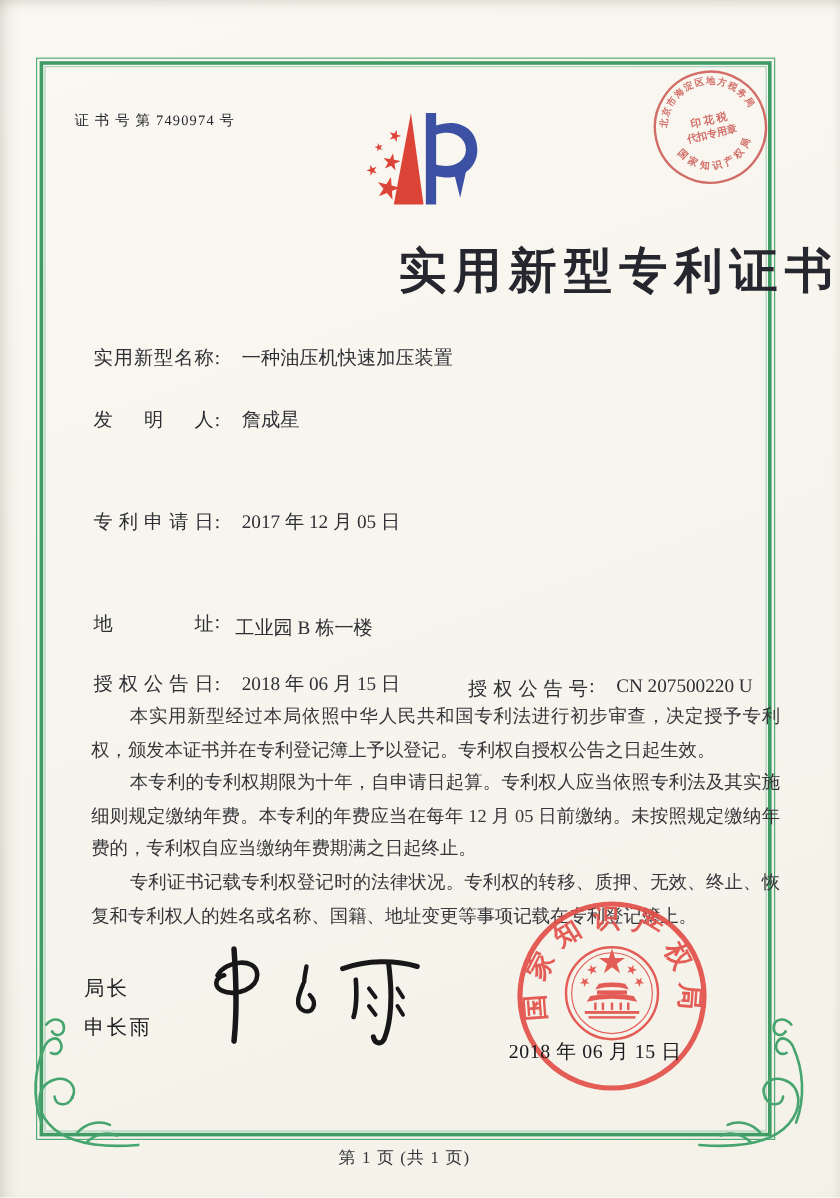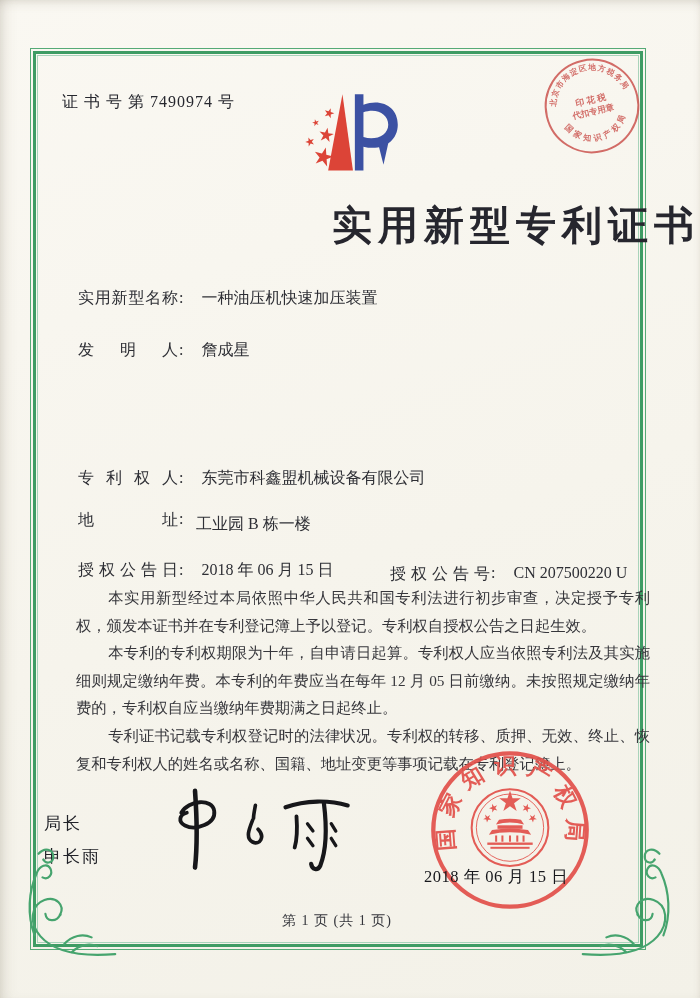--- a/index.html
+++ b/index.html
@@ -10,34 +10,34 @@
     color:#2e2f35;
     box-shadow:inset 12px 0 16px -12px rgba(100,90,70,.30),
                inset 0 10px 14px -11px rgba(100,90,70,.28),
                inset -6px 0 10px -8px rgba(100,90,70,.18);
   }
   
   .frame-outer{position:absolute;left:30px;top:48px;width:614px;height:900px;
     border:1.5px solid #55aa76;}
   .frame-mid{position:absolute;inset:2px;border:3px solid #3e9c64;}
   .frame-inner{position:absolute;inset:1px;border:1px solid #a9d3ba;}
-  .certno{position:absolute;left:62px;top:92px;font-size:16px;letter-spacing:1px;color:#26272e;}
+  .certno{position:absolute;left:62px;top:92px;font-size:12px;letter-spacing:1px;color:#26272e;}
   .title{position:absolute;left:0;top:198px;width:700px;text-align:right;
     font-size:40px;font-weight:bold;letter-spacing:6px;color:#26262e;}
   .frow{position:absolute;left:78px;font-size:16px;white-space:nowrap;}
   .flabel{display:inline-block;width:100px;text-align:justify;text-align-last:justify;
     text-justify:inter-character;vertical-align:top;}
   .fcolon{margin-left:1px;}
   .fvalue{margin-left:14px;}
   .fvalue-block{position:absolute;left:118px;top:0;width:440px;line-height:27px;white-space:normal;}
   .bodytext{position:absolute;left:60px;top:584px;width:574px;margin-left:16px;}
   .bodytext p{margin:0;font-size:15.3px;line-height:27.6px;text-indent:2.1em;
     text-align:justify;color:#36363b;}
-  .officer{position:absolute;left:44px;font-size:17px;letter-spacing:2px;color:#222329;}
-  .pagenote{position:absolute;left:30px;top:912px;width:614px;text-align:center;
+  .officer{position:absolute;left:70px;font-size:17px;letter-spacing:2px;color:#222329;}
+  .pagenote{position:absolute;left:30px;top:956px;width:614px;text-align:center;
     font-size:14px;color:#34353b;letter-spacing:1px;}
   .sig{position:absolute;left:162px;top:778px;}
   .seal{position:absolute;left:420px;top:740px;opacity:.92;}
   .sealdate{position:absolute;left:424px;top:866px;font-size:16.5px;color:#17181c;
     letter-spacing:.5px;z-index:5;}
   .taxstamp{position:absolute;left:538px;top:52px;transform:rotate(-13deg);opacity:.88;z-index:4;}
   .logo{position:absolute;left:290px;top:90px;}
   .flourish{position:absolute;z-index:3;}
   .flourish.left{left:20px;top:842px;}
   .flourish.right{left:578px;top:842px;transform:scaleX(-1);}
@@ -115,23 +115,23 @@
   <div class="title">实用新型专利证书</div>
 
   <div class="frow" style="top:340px">
     <span class="flabel">发明人</span><span class="fcolon">:</span>
     <span class="fvalue">詹成星</span>
   </div>
   <div class="frow" style="top:288px">
     <span class="flabel">实用新型名称</span><span class="fcolon">:</span>
     <span class="fvalue">一种油压机快速加压装置</span>
   </div>
-  <div class="frow" style="top:468px">
-    <span class="flabel">专利权人</span><span class="fcolon">:</span>
-    <span class="fvalue">东莞市科鑫盟机械设备有限公司</span>
+  <div class="frow" style="top:425px">
+    <span class="flabel">专利申请日</span><span class="fcolon">:</span>
+    <span class="fvalue">2017 年 12 月 05 日</span>
   </div>
   <div class="frow" style="top:510px">
     <span class="flabel">地址</span><span class="fcolon">:</span>
     <span class="fvalue-block">
       <div>工业园 B 栋一楼</div>
     </span>
   </div>
   <div class="frow" style="top:560px">
     <span class="flabel">授权公告日</span><span class="fcolon">:</span>
     <span class="fvalue">2018 年 06 月 15 日</span>

